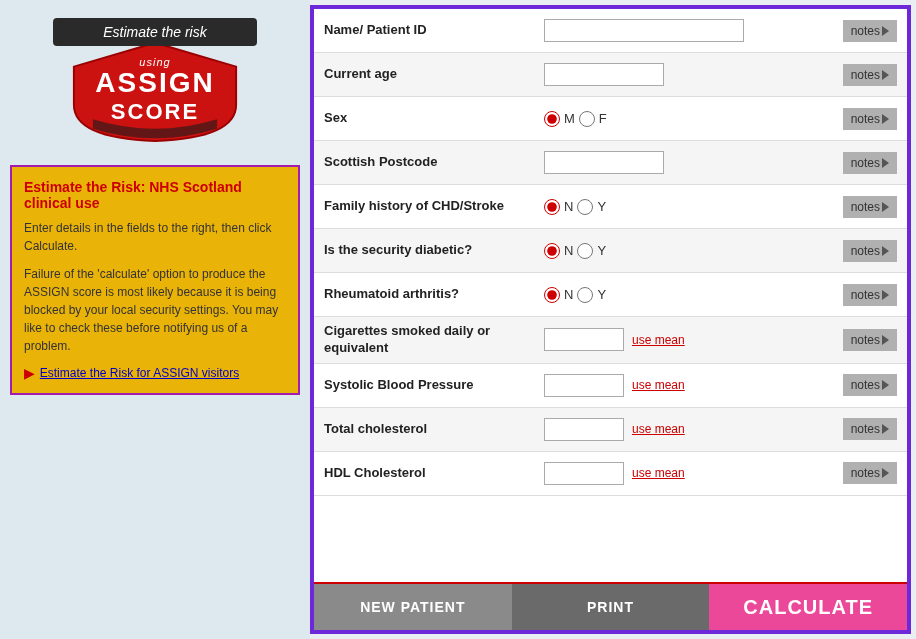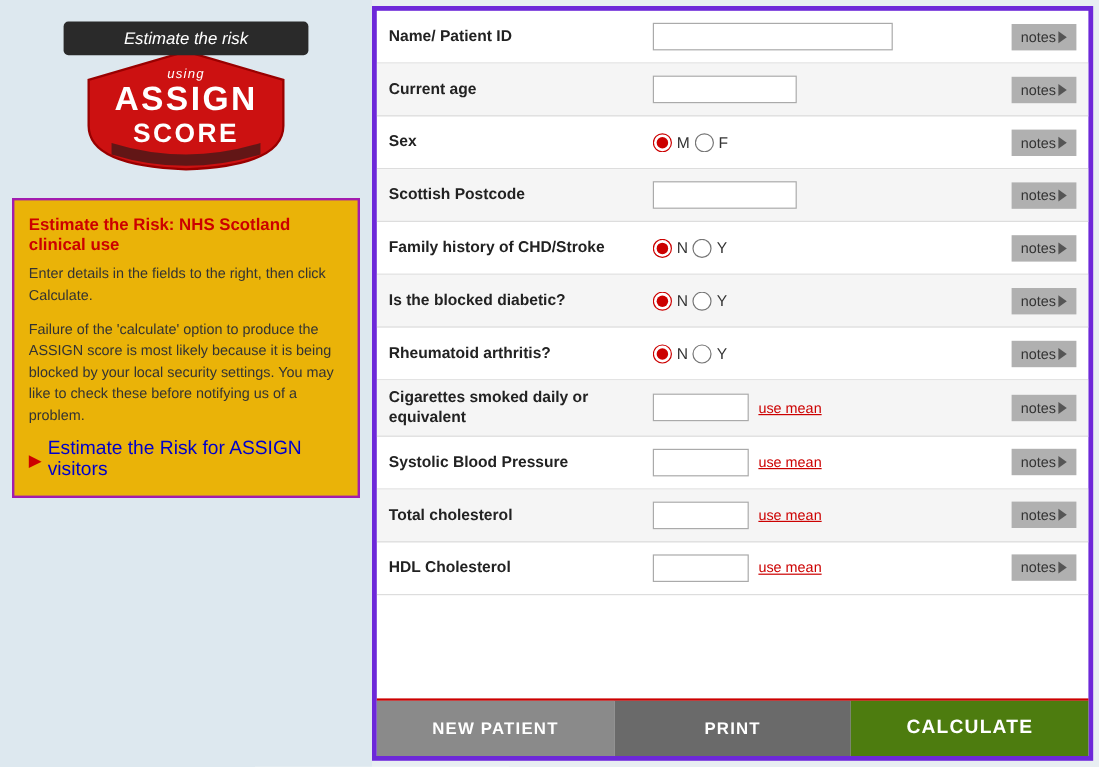--- a/index.html
+++ b/index.html
@@ -116,21 +116,22 @@
       gap: 5px;
     }
 
     .info-link-icon {
       color: #cc0000;
       font-size: 14px;
     }
 
     .info-link {
       color: #0000cc;
-      font-size: 16px;
+      text-decoration: underline;
+      font-size: 12px;
       cursor: pointer;
     }
 
     
     .right-panel {
       flex: 1;
       border: 4px solid #6d28d9;
       background: #fff;
       display: flex;
       flex-direction: column;
@@ -254,24 +255,24 @@
       color: #fff;
       border: none;
       font-size: 14px;
       font-weight: bold;
       letter-spacing: 1px;
       cursor: pointer;
     }
 
     .btn-calculate {
       flex: 1;
-      background: #4d7c0f;
+      background: #ec4899;
       color: #fff;
       border: none;
-      font-size: 16px;
+      font-size: 20px;
       font-weight: bold;
       letter-spacing: 1px;
       cursor: pointer;
     }
 
     input[type="radio"] {
       accent-color: #cc0000;
       width: 16px;
       height: 16px;
       cursor: pointer;
@@ -375,21 +376,21 @@
           <label for="family-y" class="radio-label">Y</label>
         </div>
       </div>
       <button class="notes-btn">
         <span>notes</span>
         <span class="notes-arrow"></span>
       </button>
     </div>
 
     <div class="form-row">
-      <div class="field-label">Is the blocked diabetic?</div>
+      <div class="field-label">Is the security diabetic?</div>
       <div class="field-controls">
         <div class="radio-group">
           <input type="radio" name="diabetic" value="N" checked="" id="diabetic-n" style="">
           <label for="diabetic-n" class="radio-label">N</label>
           <input type="radio" name="diabetic" value="Y" id="diabetic-y" style="">
           <label for="diabetic-y" class="radio-label">Y</label>
         </div>
       </div>
       <button class="notes-btn">
         <span>notes</span>

